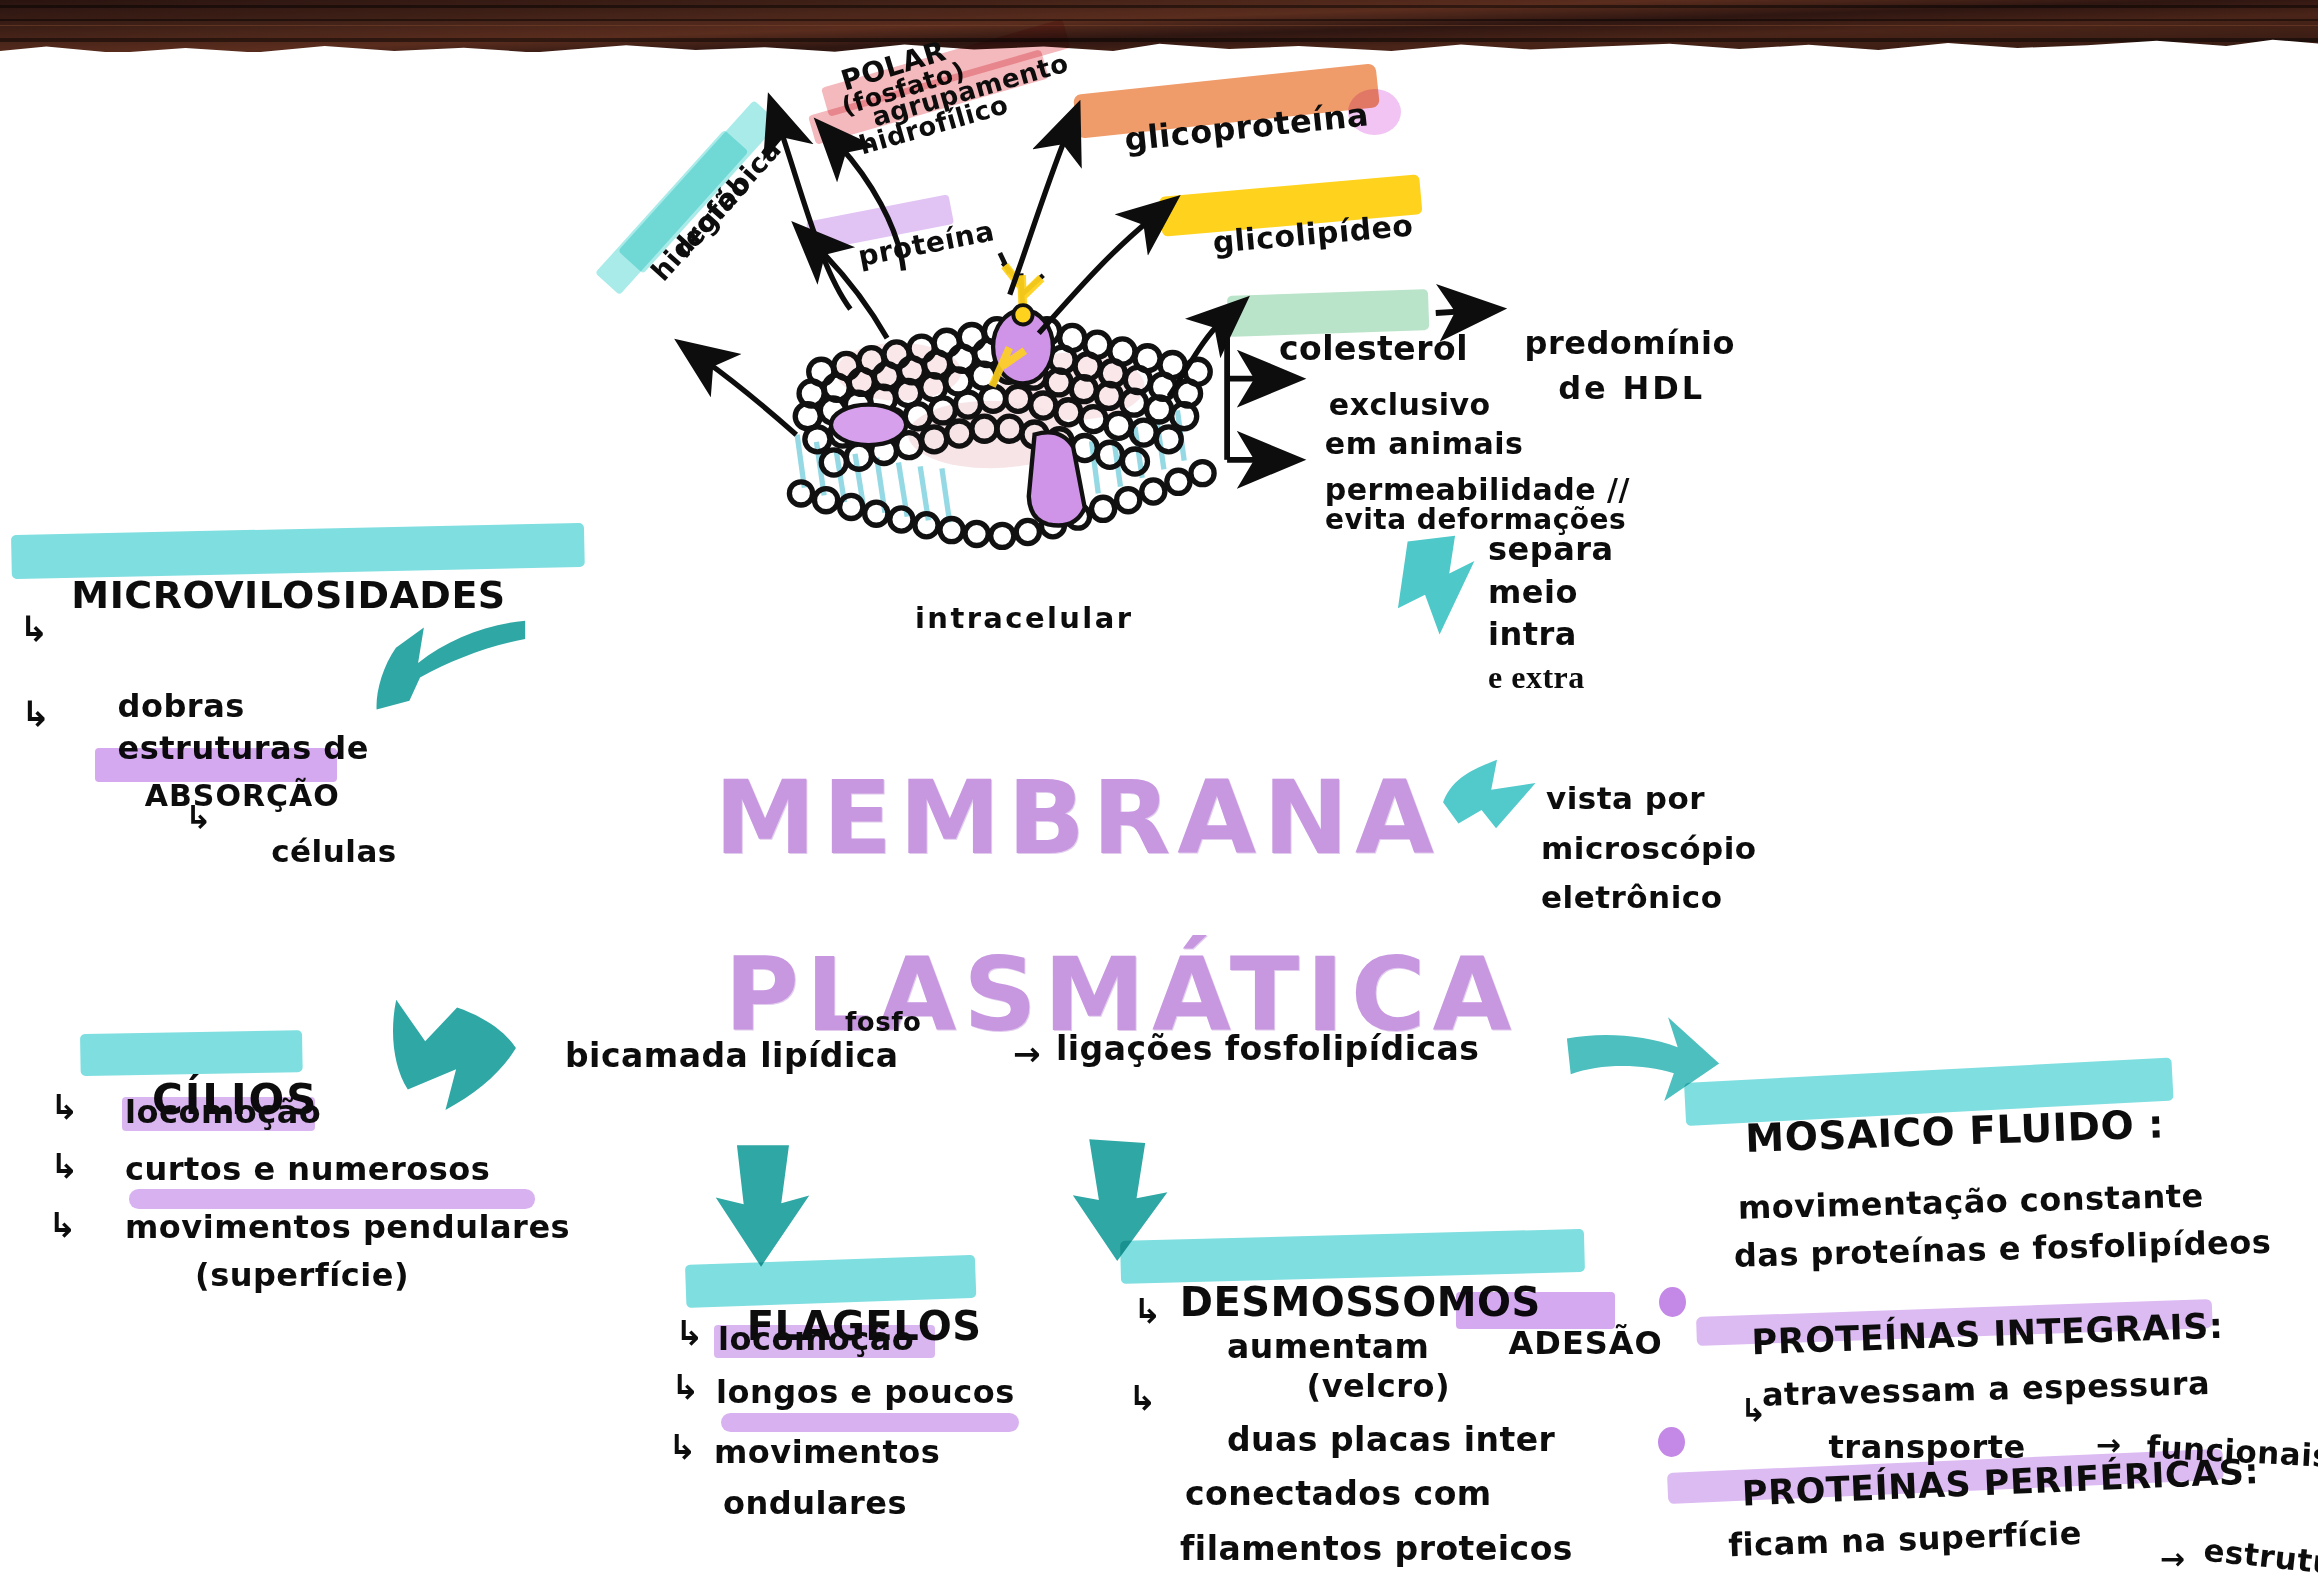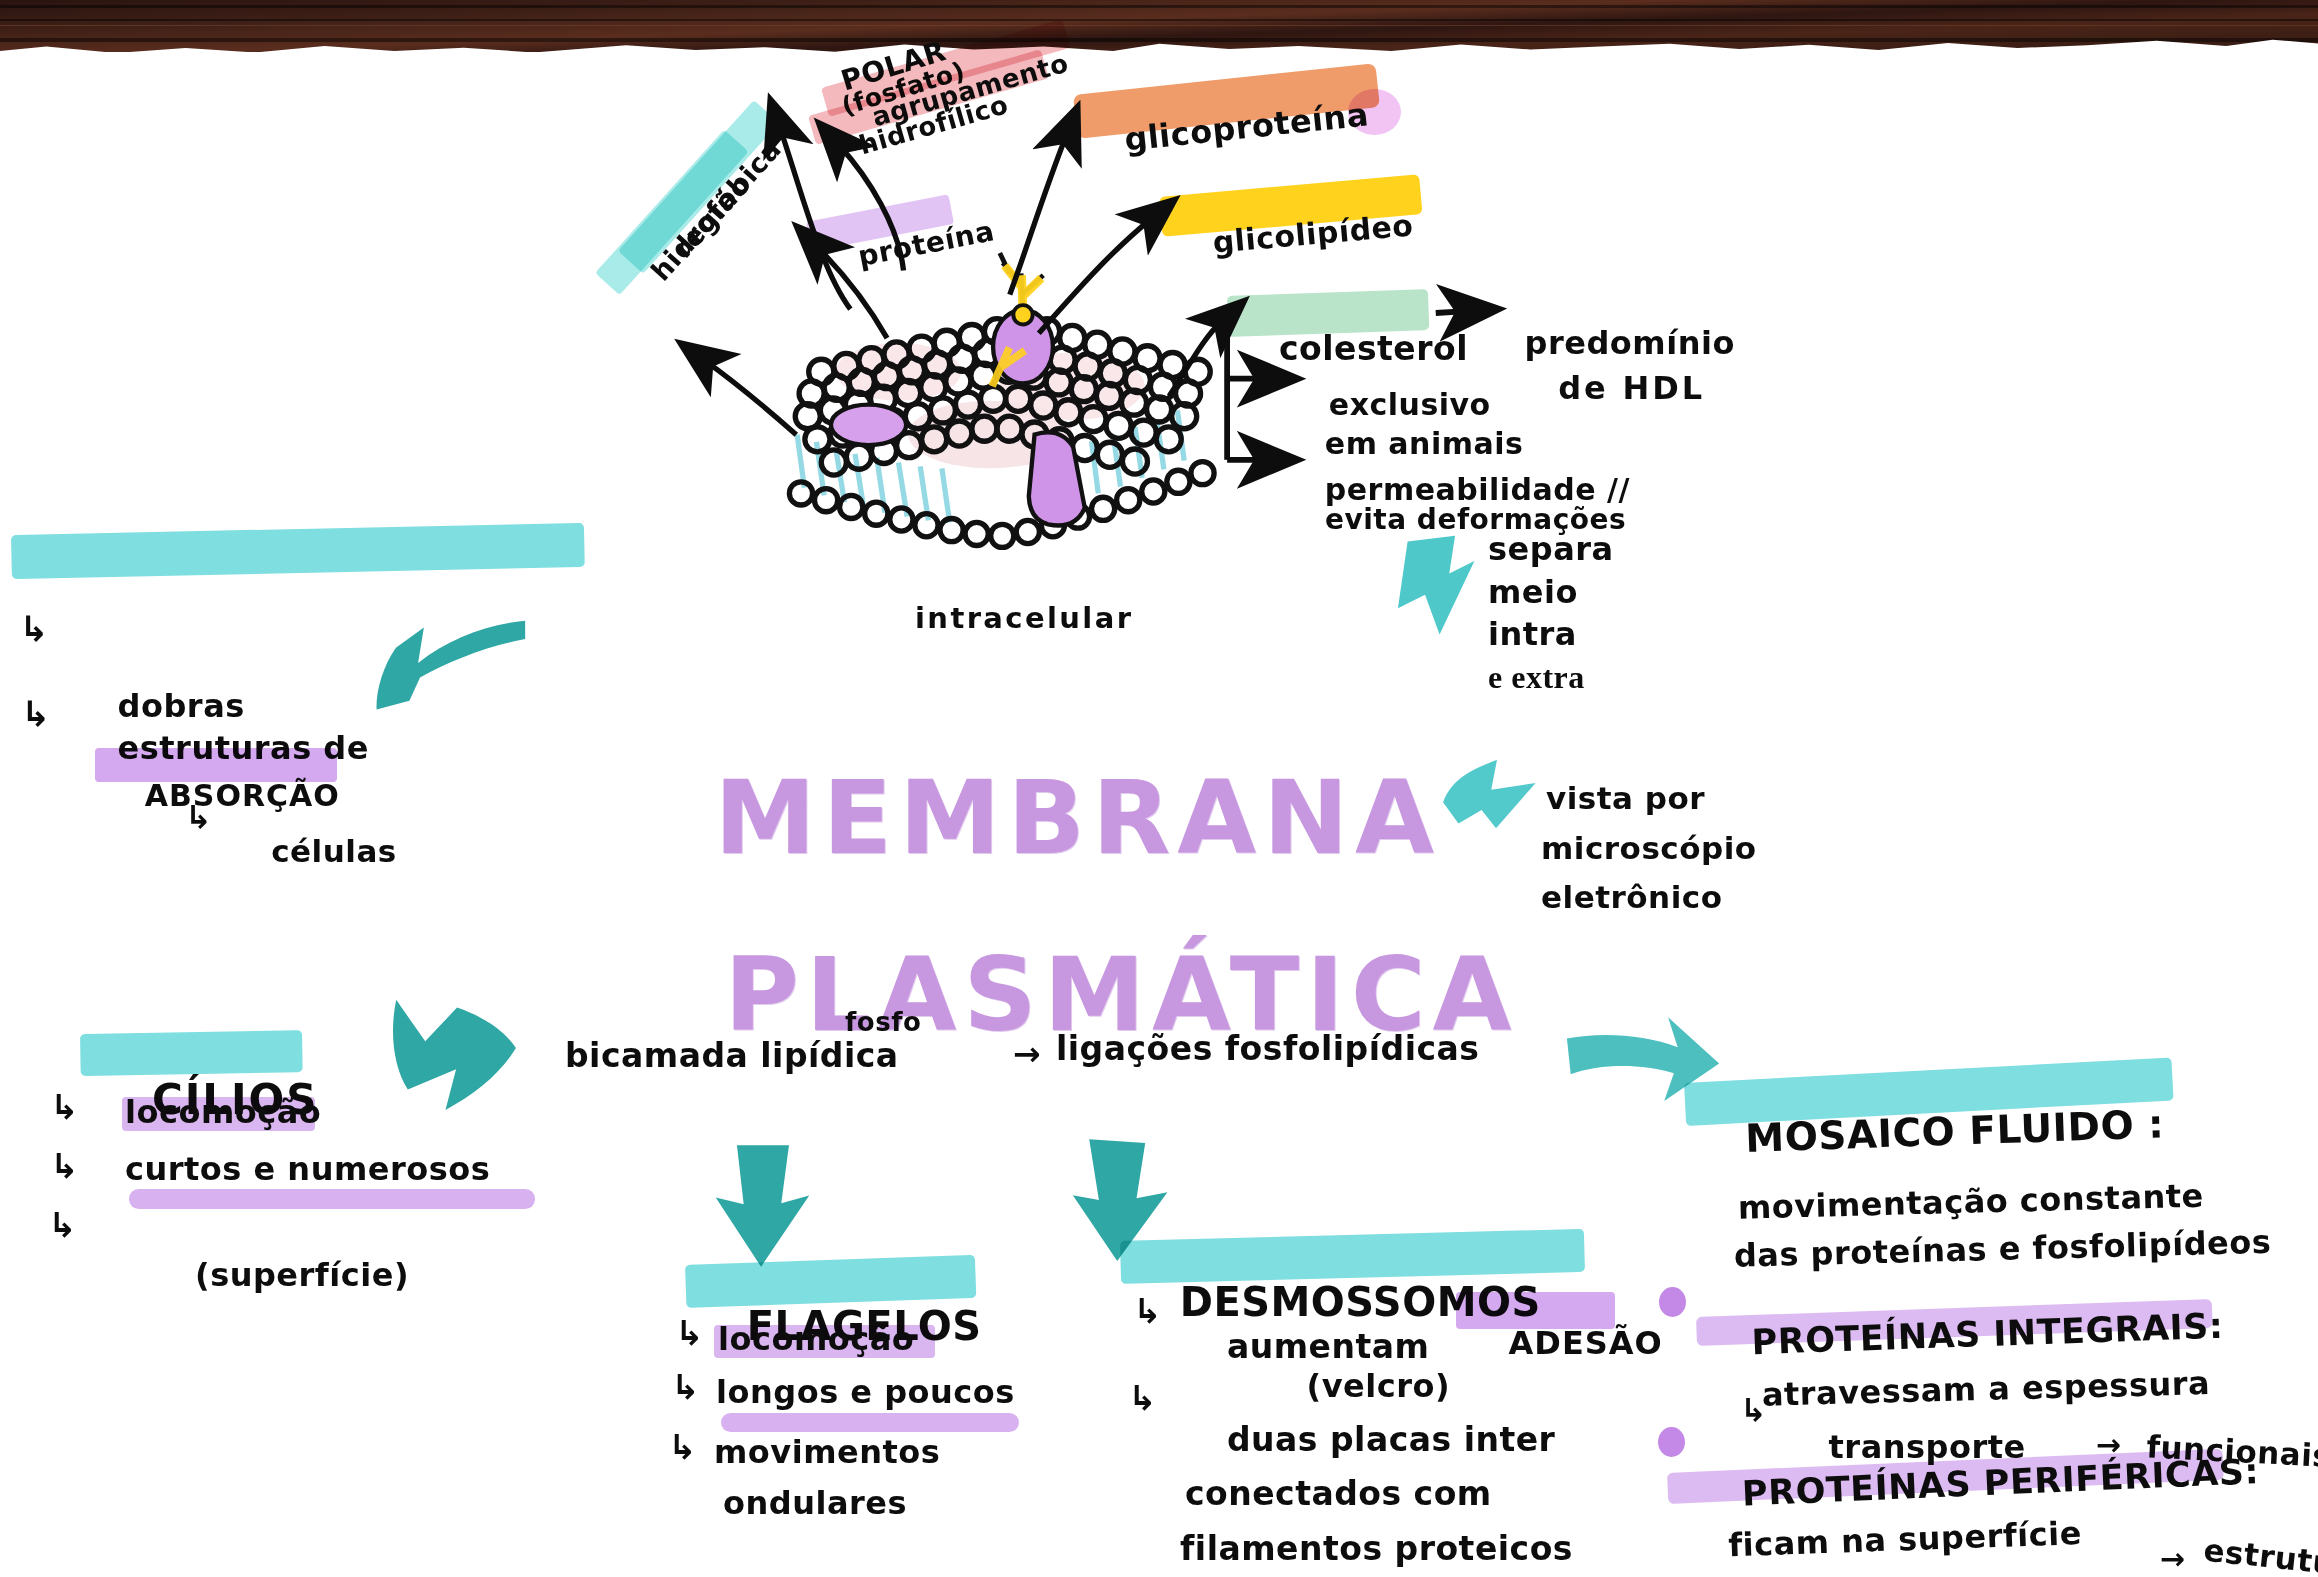--- a/index.html
+++ b/index.html
@@ -360,20 +360,23 @@
   <div class="tealarrow" style="left:1434px; top:756px;">
     <svg width="126" height="106" viewBox="0 0 260 220">
       <path d="M18,96 C40,38 96,22 130,8 L118,70 L210,56 L128,150 L98,112 L50,140 Z" fill="#52c9cb"></path>
     </svg>
   </div>
   <div class="hw thin" style="left:1546px; top:782px; font-size:31px;"><span>vista por</span></div>
   <div class="hw thin" style="left:1541px; top:832px; font-size:31px;"><span>microscópio</span></div>
   <div class="hw thin" style="left:1541px; top:881px; font-size:31px;"><span>eletrônico</span></div>
 
   <div class="hl cyan" style="left:10.6px; top:535px; width:573px; height:44px; border-radius:4.8px; transform:rotate(-1.2deg); transform-origin:left top;"></div>
+  <div class="hw" style="left:16.4px; top:536px; font-size:38px; letter-spacing:0.5px;">
+    <span>MICROVILOSIDADES</span>
+  </div>
 
   <div class="hook" style="left:19.3px; top:609px; font-size:35px;">↳</div>
   <div class="hw" style="left:71px; top:656px; font-size:32px;">
     <span>dobras</span>
   </div>
 
   <div class="hook" style="left:21px; top:694px; font-size:35px;">↳</div>
   <div class="hw" style="left:71px; top:698px; font-size:32px;">
     <span>estruturas de</span>
   </div>
@@ -420,20 +423,21 @@
 
   <div class="hook" style="left:50px; top:1087px; font-size:34px;">↳</div>
   <div class="hl purple" style="left:122px; top:1097px; width:193px; height:34px; border-radius:3.9px; opacity:.85;"></div>
   <div class="hw" style="left:125px; top:1096px; font-size:32px;"><span>locomoção</span></div>
 
   <div class="hook" style="left:50px; top:1146px; font-size:34px;">↳</div>
   <div class="hw" style="left:125px; top:1153px; font-size:32px;"><span>curtos e numerosos</span></div>
   <div class="hl purple" style="left:129px; top:1189px; width:406px; height:20px; border-radius:9.7px; opacity:.9;"></div>
 
   <div class="hook" style="left:48px; top:1205px; font-size:34px;">↳</div>
+  <div class="hw" style="left:125px; top:1211px; font-size:32px;"><span>movimentos pendulares</span></div>
   <div class="hw" style="left:195px; top:1259px; font-size:32px;"><span>(superfície)</span></div>
 
   <div class="tealarrow" style="left:709px; top:1145px;">
     <svg width="106" height="126" viewBox="0 0 220 260">
       <path d="M58,0 L166,0 L150,120 L208,104 L108,252 L14,108 L72,122 Z" fill="#2fa7a4"></path>
     </svg>
   </div>
   <div class="hl cyan" style="left:685px; top:1265px; width:290px; height:43px; border-radius:4.8px; transform:rotate(-2deg); transform-origin:left top;"></div>
   <div class="hw" style="left:689px; top:1263px; font-size:40px; letter-spacing:0.5px;">
     <span>FLAGELOS</span>

